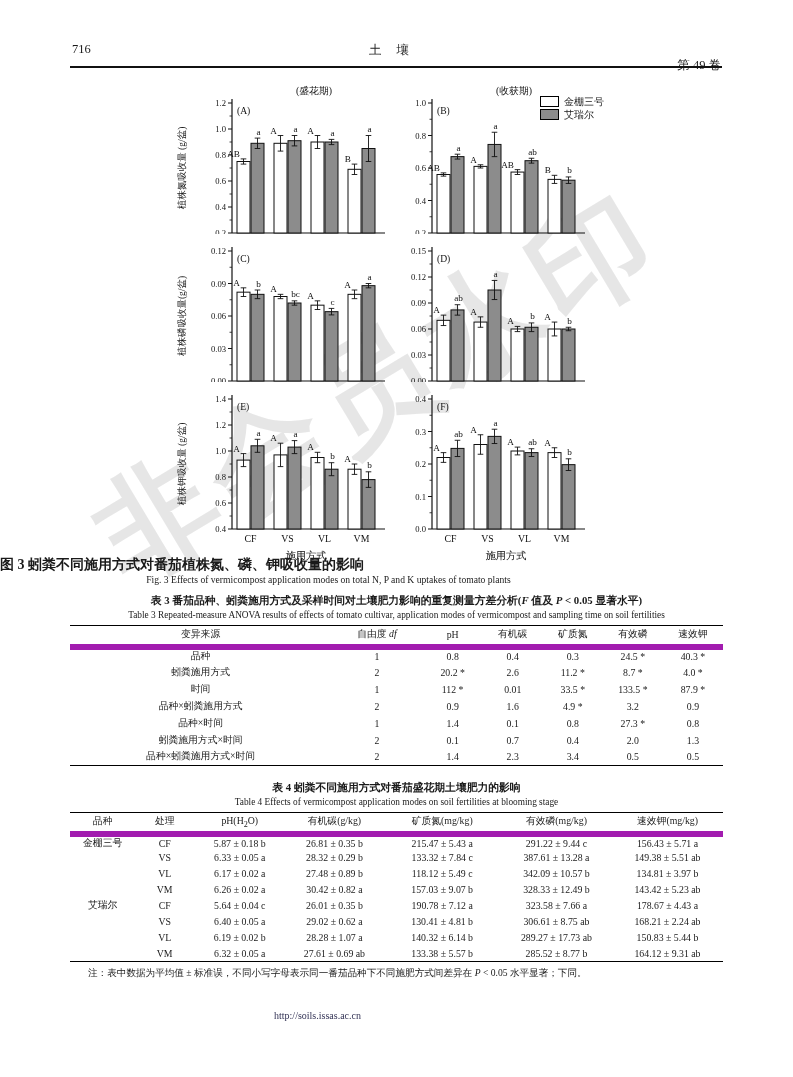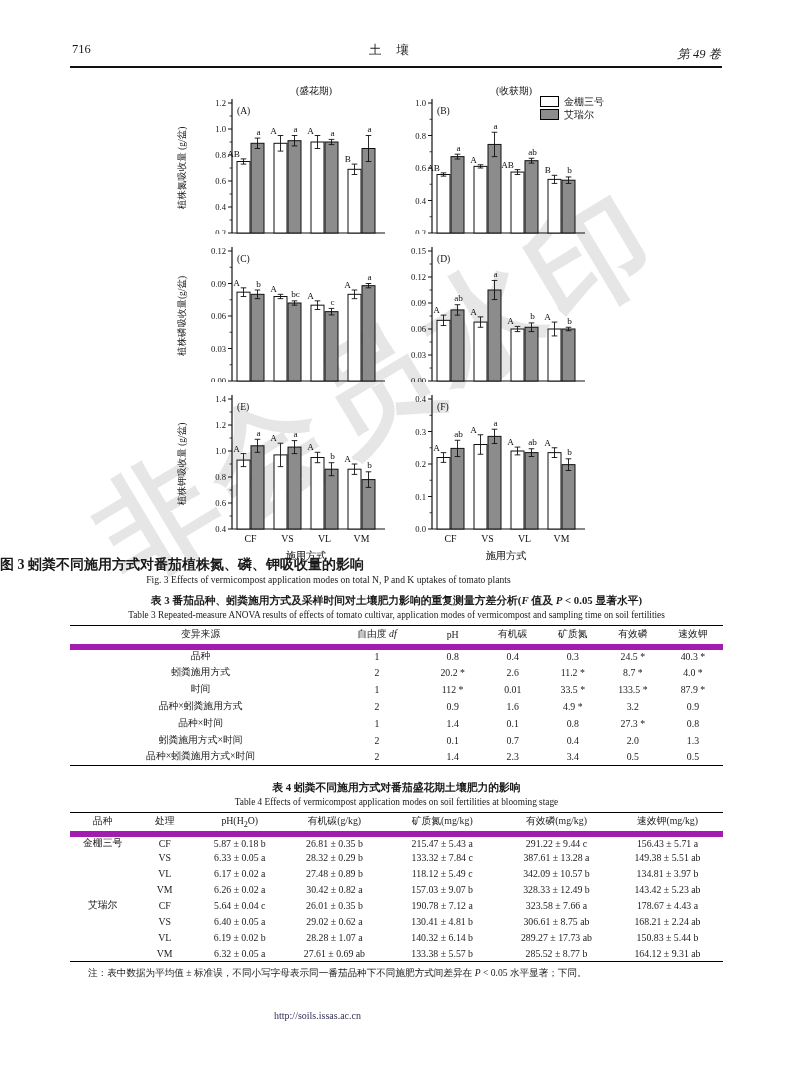--- a/index.html
+++ b/index.html
@@ -5,21 +5,21 @@
   html,body{margin:0;padding:0;background:#888;}
   .page{position:relative;width:793px;height:1077px;background:#ffffff;overflow:hidden;
         font-family:"Liberation Serif","DejaVu Serif",serif;color:#1a1a1a;}
   .wm{position:absolute;left:108px;top:470px;z-index:0;transform:rotate(-31deg);transform-origin:0 50%;
       font-size:118px;font-weight:700;letter-spacing:8px;color:#cfcfcf;opacity:.5;white-space:nowrap;
       pointer-events:none;font-family:"Liberation Sans","DejaVu Sans",sans-serif;}
   .z{position:relative;z-index:1;}
   .hdr{position:absolute;top:42px;left:72px;right:72px;font-size:12.5px;}
   .hdr .pn{position:absolute;left:0;top:0;}
   .hdr .jt{position:absolute;left:0;right:0;top:0;text-align:center;letter-spacing:1.2em;}
-  .hdr .vol{position:absolute;right:0;top:4px;font-style:italic;}
+  .hdr .vol{position:absolute;right:0;top:15px;}
   .hrule{position:absolute;top:66px;left:70px;width:652px;height:2px;background:#111;}
   .fig{position:absolute;left:182px;top:84px;width:480px;}
   .frow{position:relative;height:148px;}
   .frow.last{height:196px;}
   .ylab{position:absolute;left:0px;top:84px;transform:translate(-50%,-50%) rotate(-90deg);
         font-size:9.5px;white-space:nowrap;}
   .frow svg{position:absolute;top:0;}
   .frow .c0{left:16px;} .frow .c1{left:216px;}
   .legend{position:absolute;left:540px;top:95px;font-size:10px;z-index:1;}
   .legend .lrow{display:flex;align-items:center;height:13px;}

